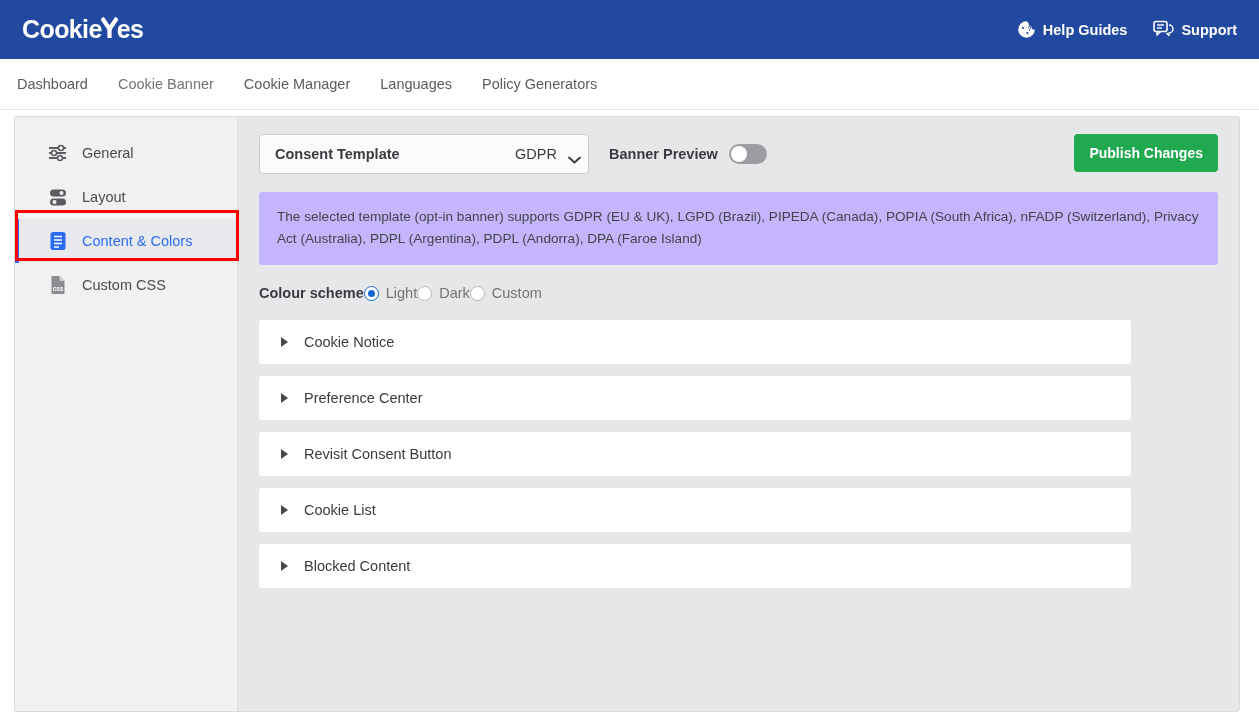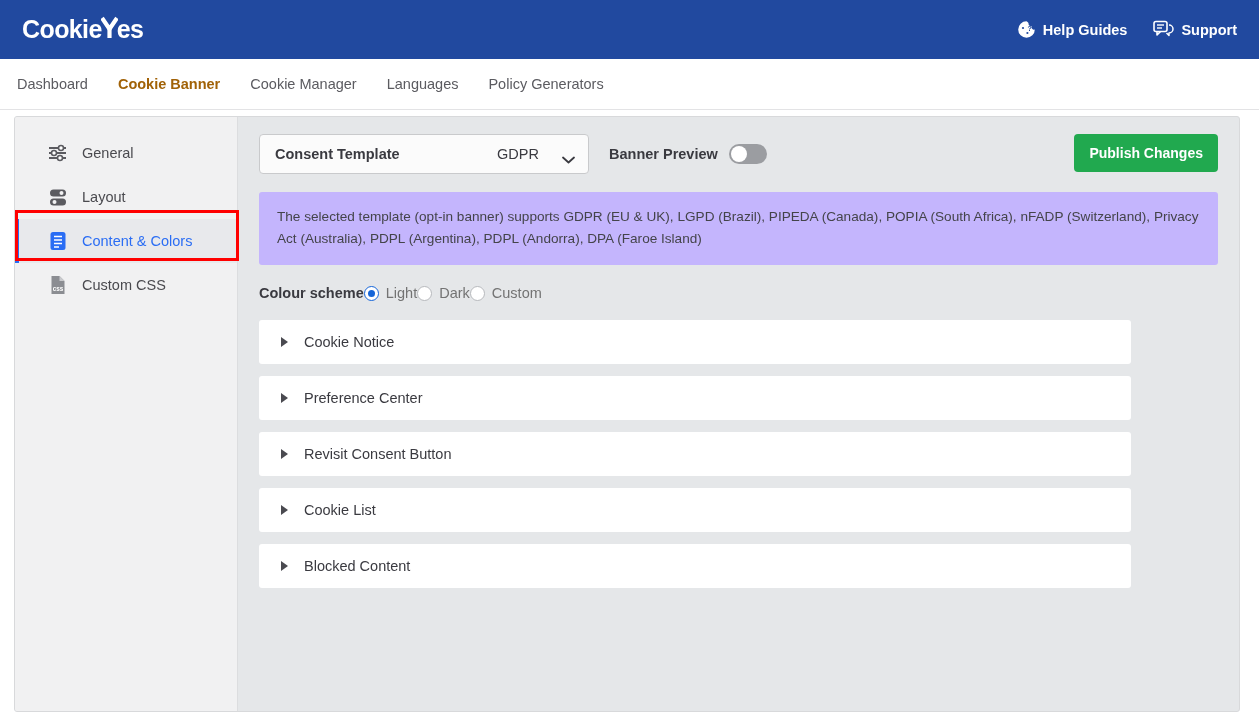--- a/index.html
+++ b/index.html
@@ -35,21 +35,21 @@
   }
   .top-link svg { display: block; }
 
   
   .navbar {
     position: absolute; left: 0; top: 59px; width: 1259px; height: 51px;
     background: #ffffff; border-bottom: 1px solid #e3e3e5;
     display: flex; align-items: center; gap: 30px; padding-left: 17px;
   }
   .nav-item { font-size: 14.5px; color: #5b5b60; cursor: pointer; }
-  .nav-item.active { color: #a16207; font-weight: bold; }
+  .nav-item.active { color: #737373; font-weight: normal; }
 
   
   .page {
     position: absolute; left: 0; top: 110px; width: 1259px; height: 602px;
     background: #ffffff;
   }
   .shell {
     position: absolute; left: 14px; top: 6px; width: 1226px; height: 596px;
     background: #e5e7e9; border: 1px solid #d8d9db; border-radius: 3px;
     display: flex; overflow: hidden;
@@ -77,24 +77,24 @@
   }
 
   
   .main { flex: 1; padding: 17px 21px 0 21px; position: relative; }
 
   .toolbar { display: flex; align-items: center; height: 40px; }
   .select-box {
     width: 330px; height: 40px; background: #fbfbfb;
     border: 1px solid #c9cacc; border-radius: 4px;
     display: flex; align-items: center; justify-content: space-between;
-    padding: 0 13px 0 15px; cursor: pointer;
+    padding: 0 7px 0 15px; cursor: pointer;
   }
   .select-label { font-size: 14.5px; font-weight: bold; color: #3a3a40; }
-  .select-right { display: flex; align-items: center; gap: 23px; margin-left: 36px; }
+  .select-right { display: flex; align-items: center; gap: 11px; margin-left: 36px; }
   .select-value { font-size: 14.5px; color: #3a3a40; }
   .chev { width: 13px; height: 8px; }
 
   .preview-wrap { display: flex; align-items: center; gap: 11px; margin-left: 20px; }
   .preview-label { font-size: 14.5px; font-weight: bold; color: #3a3a40; }
   .toggle {
     width: 38px; height: 20px; border-radius: 10px; background: #9b9da1;
     position: relative; cursor: pointer;
   }
   .toggle .knob {

